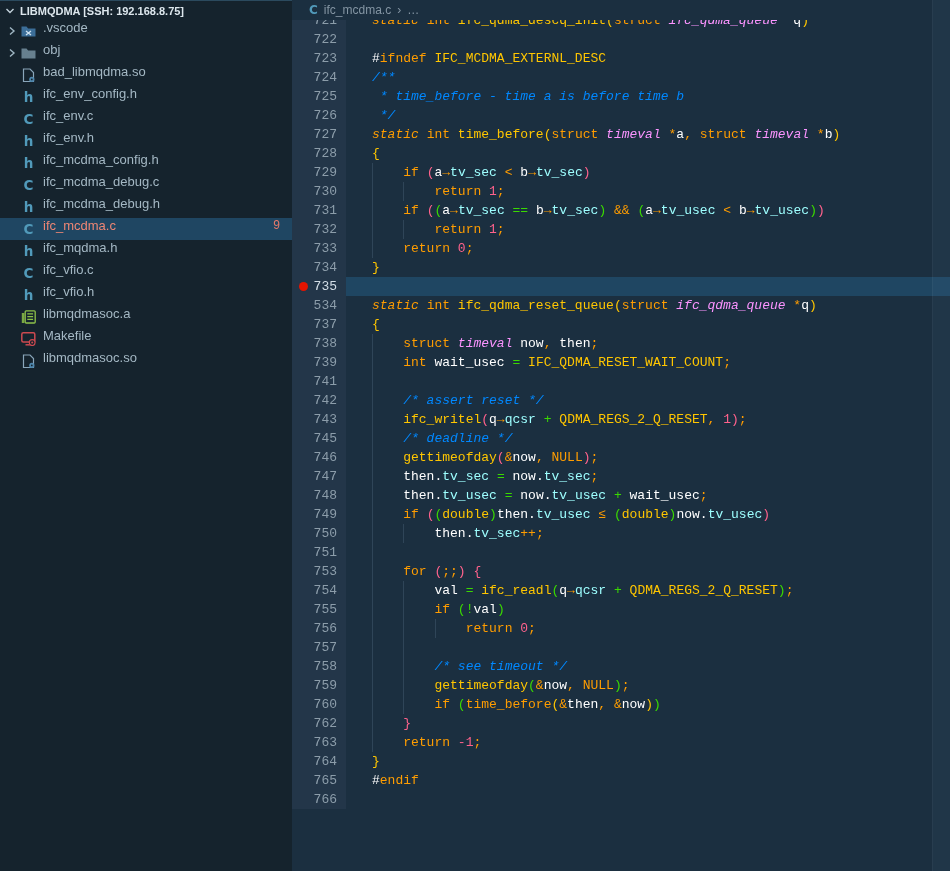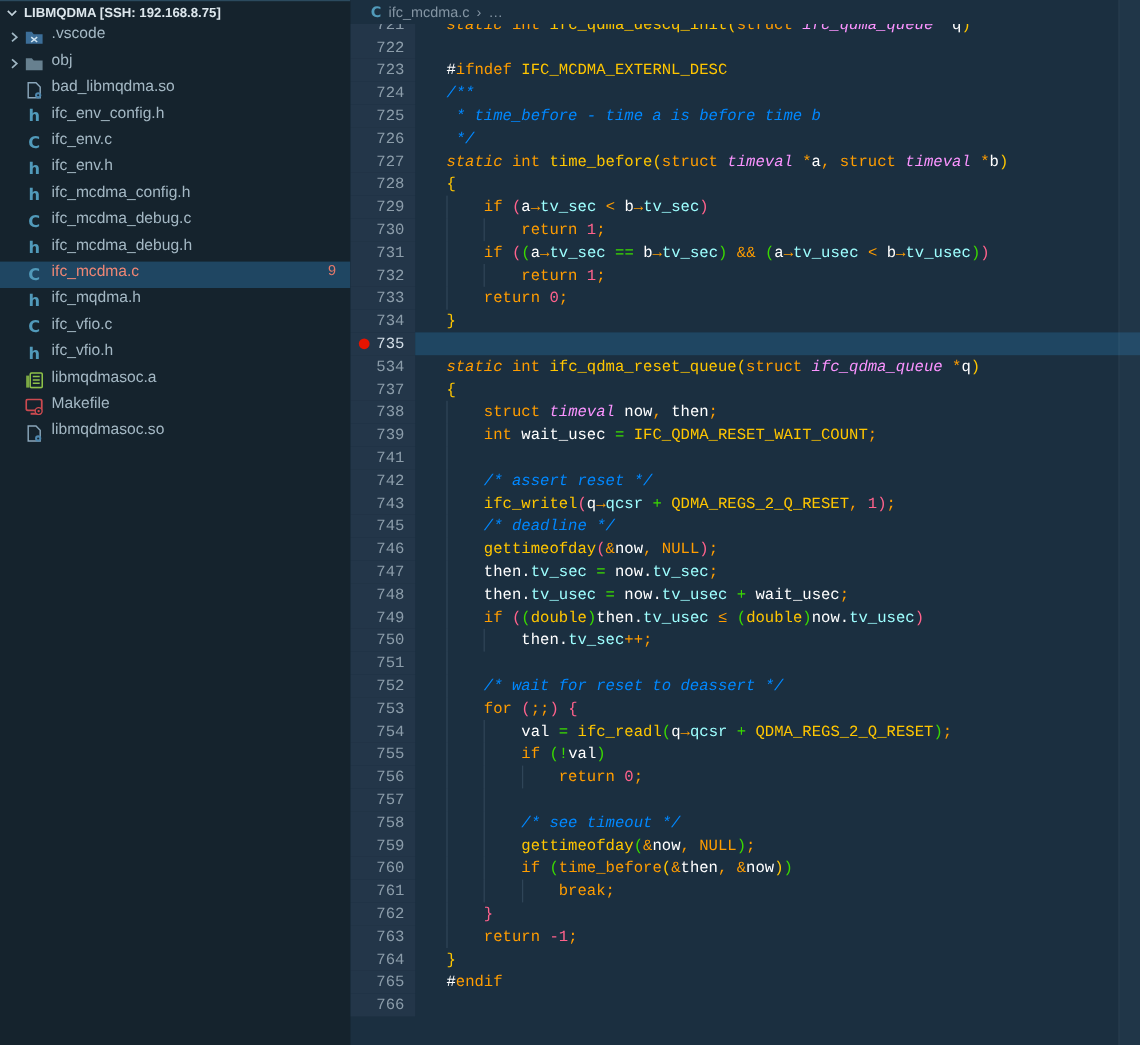--- a/index.html
+++ b/index.html
@@ -332,24 +332,20 @@
       </div>
       <div class="line-row">
         <div class="gutter">750</div>
         <div class="content"><span class="guide" style="left: 26px;"></span><span class="guide" style="left: 57.32px;"></span><span class="toks"><span class="tk-w">        </span><span class="tk-w">then</span><span class="tk-w">.</span><span class="tk-cy">tv_sec</span><span class="tk-o">++</span><span class="tk-o">;</span></span></div>
       </div>
       <div class="line-row">
         <div class="gutter">751</div>
         <div class="content"><span class="guide" style="left: 26px;"></span><span class="toks"></span></div>
       </div>
       <div class="line-row">
-        <div class="gutter">752</div>
-        <div class="content"><span class="guide" style="left: 26px;"></span><span class="toks"><span class="tk-w">    </span><span class="tk-cm">/* wait for reset to deassert */</span></span></div>
-      </div>
-      <div class="line-row">
         <div class="gutter">753</div>
         <div class="content"><span class="guide" style="left: 26px;"></span><span class="toks"><span class="tk-w">    </span><span class="tk-o">for</span><span class="tk-w"> </span><span class="tk-n">(</span><span class="tk-o">;;</span><span class="tk-n">)</span><span class="tk-w"> </span><span class="tk-n">{</span></span></div>
       </div>
       <div class="line-row">
         <div class="gutter">754</div>
         <div class="content"><span class="guide" style="left: 26px;"></span><span class="guide" style="left: 57.32px;"></span><span class="toks"><span class="tk-w">        </span><span class="tk-w">val</span><span class="tk-w"> </span><span class="tk-g">=</span><span class="tk-w"> </span><span class="tk-y">ifc_readl</span><span class="tk-g">(</span><span class="tk-w">q</span><span class="tk-o">→</span><span class="tk-cy">qcsr</span><span class="tk-w"> </span><span class="tk-g">+</span><span class="tk-w"> </span><span class="tk-y">QDMA_REGS_2_Q_RESET</span><span class="tk-g">)</span><span class="tk-o">;</span></span></div>
       </div>
       <div class="line-row">
         <div class="gutter">755</div>
         <div class="content"><span class="guide" style="left: 26px;"></span><span class="guide" style="left: 57.32px;"></span><span class="toks"><span class="tk-w">        </span><span class="tk-o">if</span><span class="tk-w"> </span><span class="tk-g">(</span><span class="tk-g">!</span><span class="tk-w">val</span><span class="tk-g">)</span></span></div>
@@ -366,24 +362,20 @@
         <div class="gutter">758</div>
         <div class="content"><span class="guide" style="left: 26px;"></span><span class="guide" style="left: 57.32px;"></span><span class="toks"><span class="tk-w">        </span><span class="tk-cm">/* see timeout */</span></span></div>
       </div>
       <div class="line-row">
         <div class="gutter">759</div>
         <div class="content"><span class="guide" style="left: 26px;"></span><span class="guide" style="left: 57.32px;"></span><span class="toks"><span class="tk-w">        </span><span class="tk-y">gettimeofday</span><span class="tk-g">(</span><span class="tk-o">&amp;</span><span class="tk-w">now</span><span class="tk-o">,</span><span class="tk-w"> </span><span class="tk-o">NULL</span><span class="tk-g">)</span><span class="tk-o">;</span></span></div>
       </div>
       <div class="line-row">
         <div class="gutter">760</div>
         <div class="content"><span class="guide" style="left: 26px;"></span><span class="guide" style="left: 57.32px;"></span><span class="toks"><span class="tk-w">        </span><span class="tk-o">if</span><span class="tk-w"> </span><span class="tk-g">(</span><span class="tk-o">time_before</span><span class="tk-y">(</span><span class="tk-o">&amp;</span><span class="tk-w">then</span><span class="tk-o">,</span><span class="tk-w"> </span><span class="tk-o">&amp;</span><span class="tk-w">now</span><span class="tk-y">)</span><span class="tk-g">)</span></span></div>
-      </div>
-      <div class="line-row">
-        <div class="gutter">761</div>
-        <div class="content"><span class="guide" style="left: 26px;"></span><span class="guide" style="left: 57.32px;"></span><span class="guide" style="left: 88.64px;"></span><span class="toks"><span class="tk-w">            </span><span class="tk-o">break</span><span class="tk-o">;</span></span></div>
       </div>
       <div class="line-row">
         <div class="gutter">762</div>
         <div class="content"><span class="guide" style="left: 26px;"></span><span class="toks"><span class="tk-w">    </span><span class="tk-n">}</span></span></div>
       </div>
       <div class="line-row">
         <div class="gutter">763</div>
         <div class="content"><span class="guide" style="left: 26px;"></span><span class="toks"><span class="tk-w">    </span><span class="tk-o">return</span><span class="tk-w"> </span><span class="tk-n">-1</span><span class="tk-o">;</span></span></div>
       </div>
       <div class="line-row">

